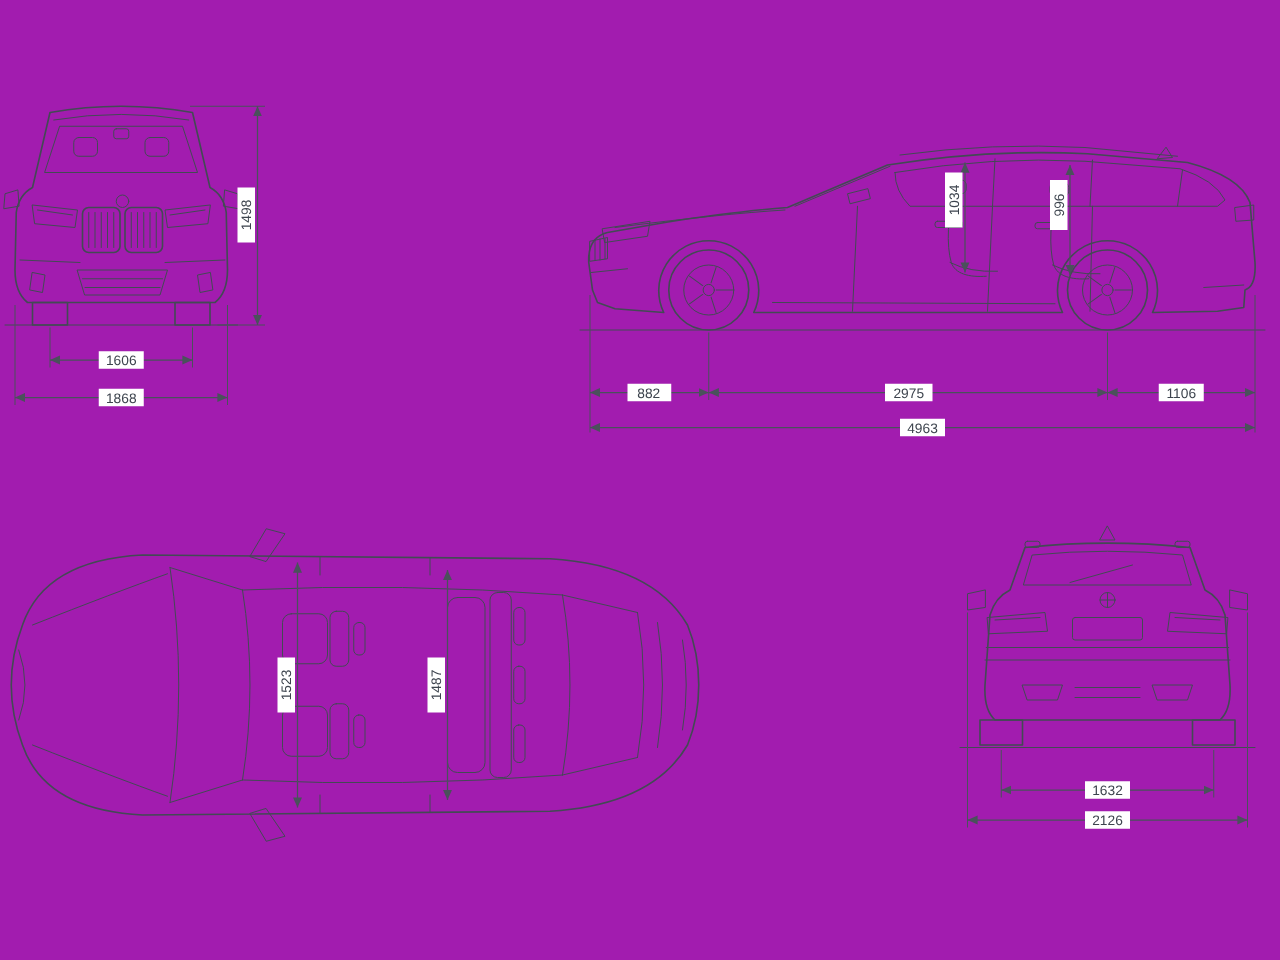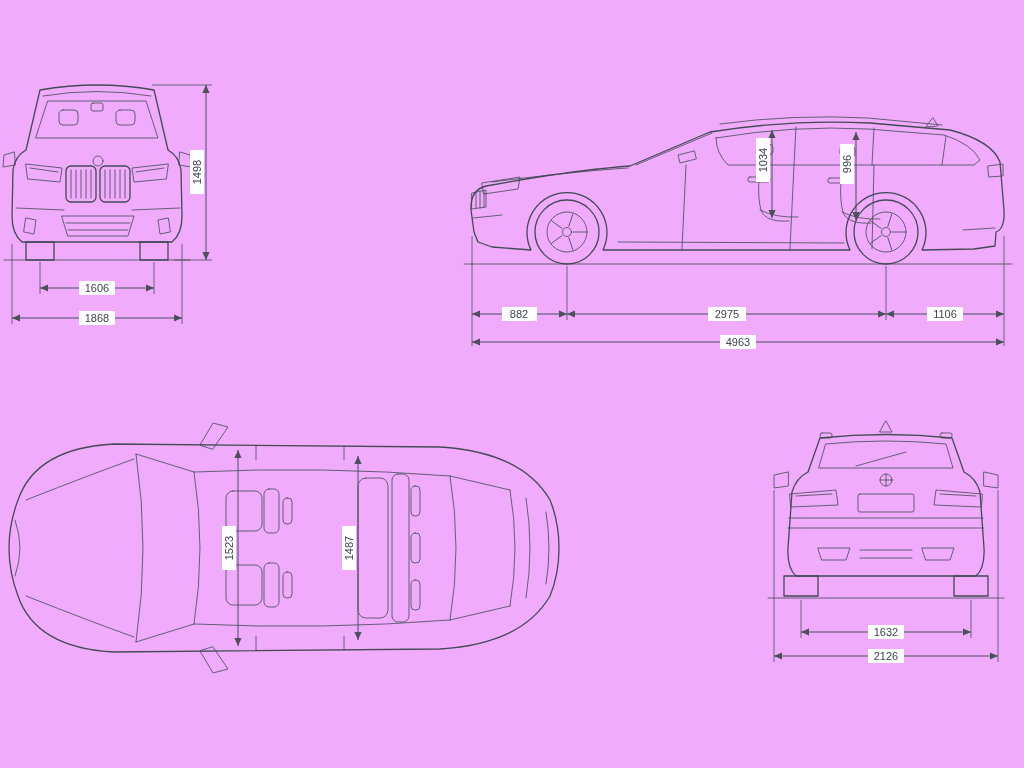--- a/index.html
+++ b/index.html
@@ -1,16 +1,16 @@
 <!DOCTYPE html>
 <html><head>
 <meta charset="utf-8">
 <style>
   html,body{margin:0;padding:0;background:#ffffff;}
-  #canvas{position:relative;width:1024px;height:768px;background:#f0abfc;overflow:hidden;
+  #canvas{position:relative;width:1024px;height:768px;background:#a21caf;overflow:hidden;
           font-family:"Liberation Sans", sans-serif;}
   .view{position:absolute;}
   .car{stroke:#434a54;fill:none;stroke-width:1.3;stroke-linejoin:round;stroke-linecap:round;}
   .thin{stroke-width:0.8;}
   .dim{stroke:#4a515b;fill:none;stroke-width:1;}
   .ext{stroke:#4a515b;fill:none;stroke-width:0.8;}
   .dimtext{font-family:"Liberation Sans", sans-serif;font-size:11px;fill:#3d444e;}
   .lblbg{fill:#ffffff;stroke:none;}
 </style>
 </head>

